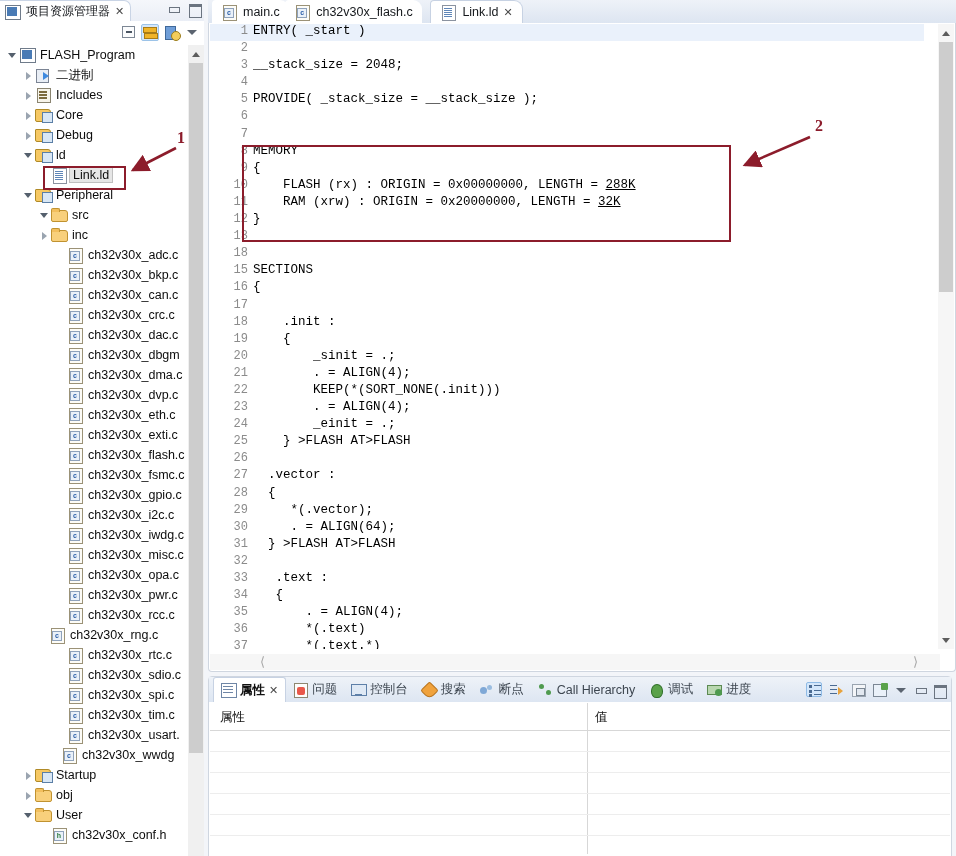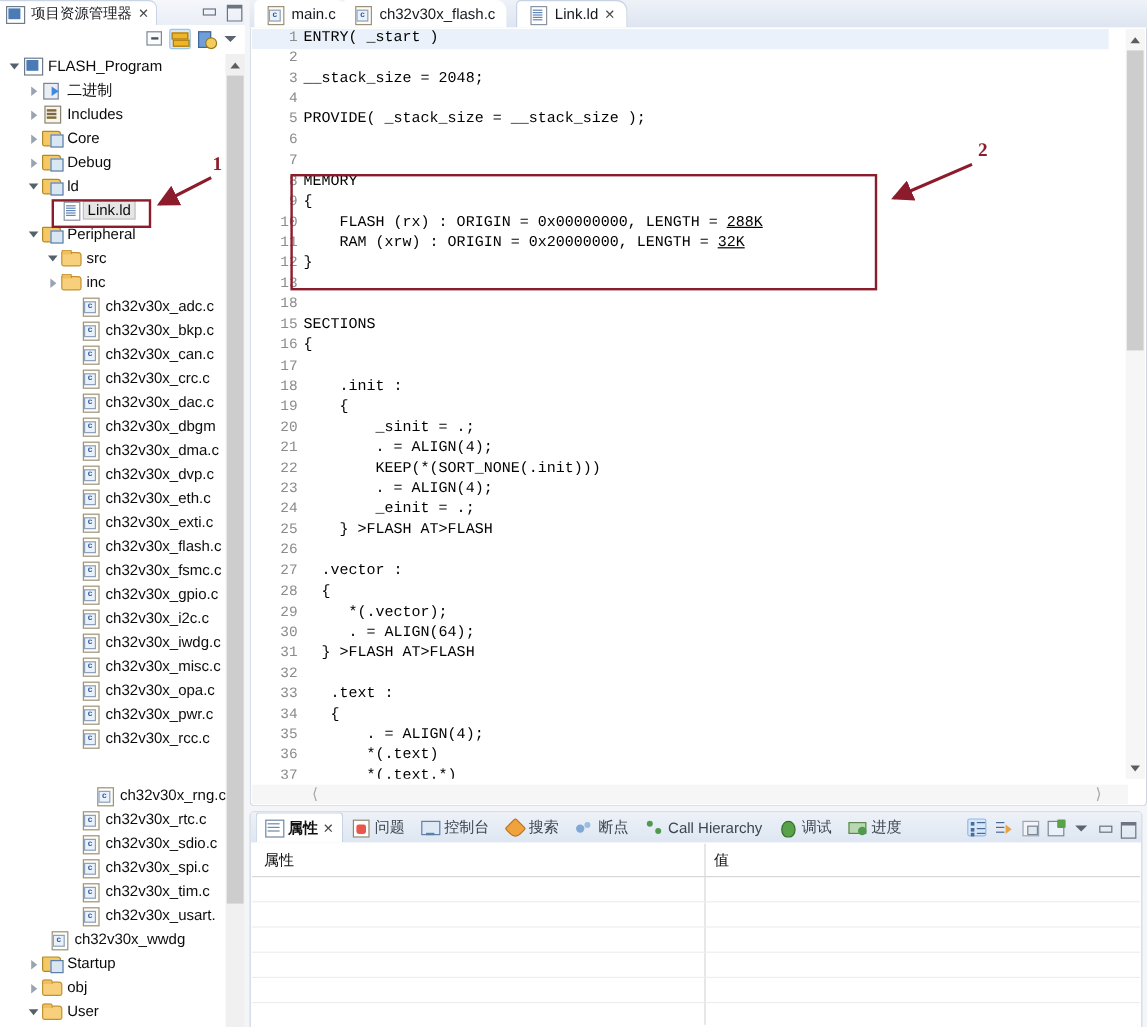--- a/index.html
+++ b/index.html
@@ -449,21 +449,21 @@
         <div class="row" style="padding-left: 54px;">
           <span class="twisty "></span>
           <span class="ticon ic-cfile"></span>
           <span class="tlabel">ch32v30x_pwr.c</span>
         </div>
         <div class="row" style="padding-left: 54px;">
           <span class="twisty "></span>
           <span class="ticon ic-cfile"></span>
           <span class="tlabel">ch32v30x_rcc.c</span>
         </div>
-        <div class="row" style="padding-left: 66px; margin-top: 28px;">
+        <div class="row" style="padding-left: 36px;">
           <span class="twisty "></span>
           <span class="ticon ic-cfile"></span>
           <span class="tlabel">ch32v30x_rng.c</span>
         </div>
         <div class="row" style="padding-left: 54px;">
           <span class="twisty "></span>
           <span class="ticon ic-cfile"></span>
           <span class="tlabel">ch32v30x_rtc.c</span>
         </div>
         <div class="row" style="padding-left: 54px;">
@@ -479,21 +479,21 @@
         <div class="row" style="padding-left: 54px;">
           <span class="twisty "></span>
           <span class="ticon ic-cfile"></span>
           <span class="tlabel">ch32v30x_tim.c</span>
         </div>
         <div class="row" style="padding-left: 54px;">
           <span class="twisty "></span>
           <span class="ticon ic-cfile"></span>
           <span class="tlabel">ch32v30x_usart.</span>
         </div>
-        <div class="row" style="padding-left: 28px;">
+        <div class="row" style="padding-left: 48px;">
           <span class="twisty "></span>
           <span class="ticon ic-cfile"></span>
           <span class="tlabel">ch32v30x_wwdg</span>
         </div>
         <div class="row" style="padding-left: 22px;">
           <span class="twisty closed"></span>
           <span class="ticon ic-srcfolder"></span>
           <span class="tlabel">Startup</span>
         </div>
         <div class="row" style="padding-left: 22px;">

